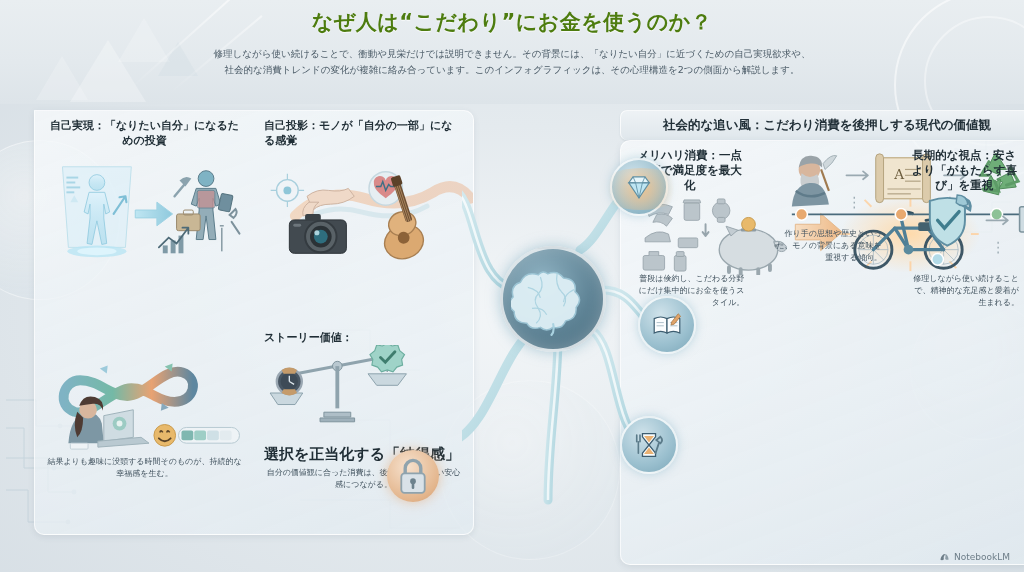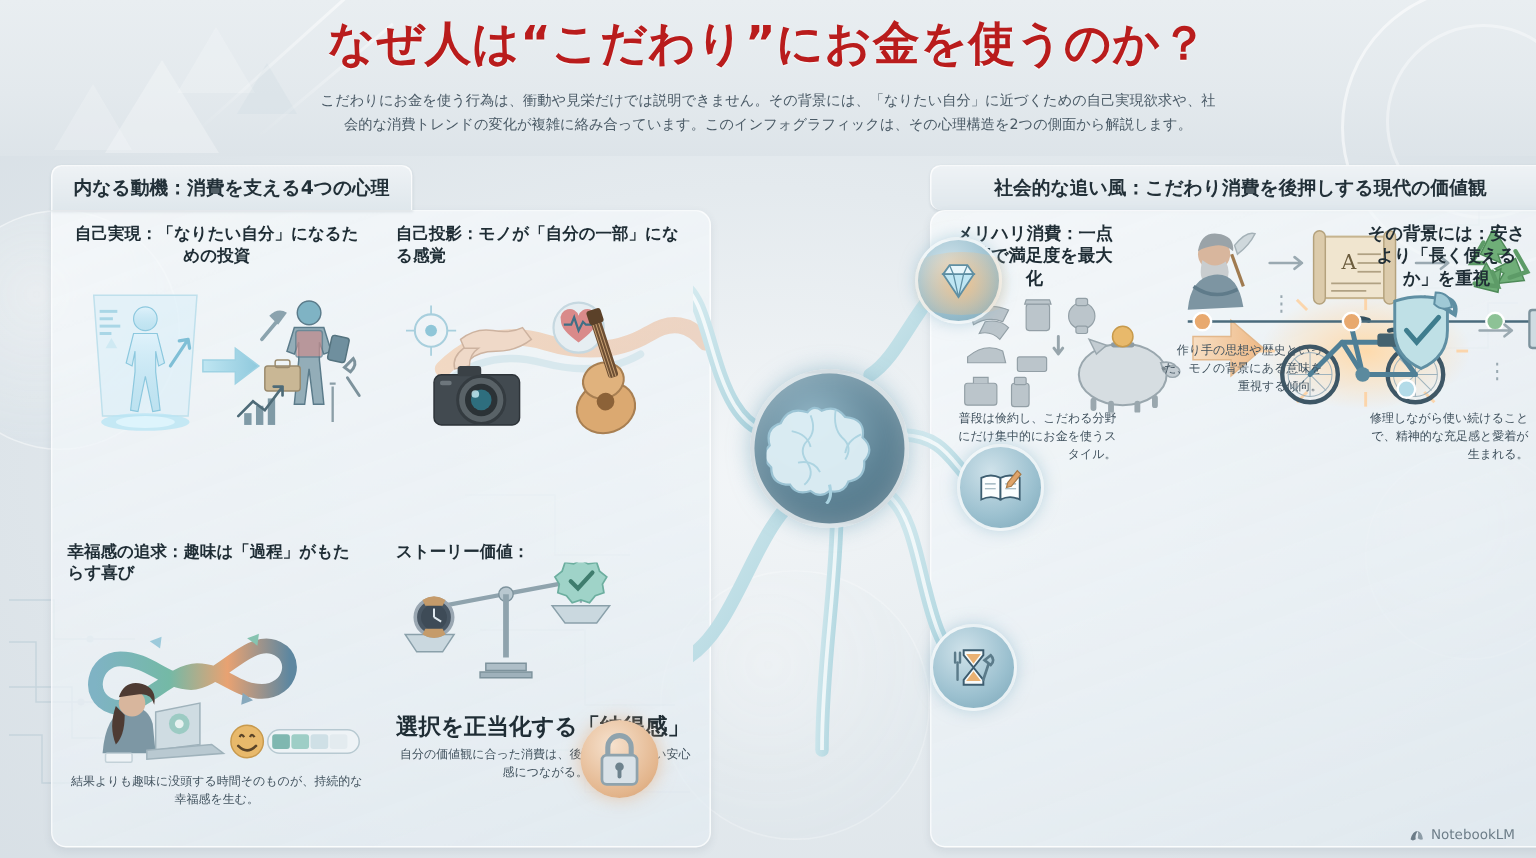--- a/index.html
+++ b/index.html
@@ -39,21 +39,21 @@
   .globe {
     position: absolute; border-radius: 50%;
     background: radial-gradient(circle at 40% 35%, rgba(255,255,255,.35), rgba(195,212,222,.25));
     border: 1px solid rgba(255,255,255,.45);
   }
   .circuit { position: absolute; opacity: .35; }
 
   
   .header { position: absolute; left: 0; top: 8px; width: 1024px; text-align: center; z-index: 5; }
   .title {
-    font-size: 31px; font-weight: 700; color: #b91c1c; letter-spacing: .5px;
+    font-size: 21px; font-weight: 700; color: #4d7c0f; letter-spacing: .5px;
     text-shadow: 0 1px 1px rgba(255,255,255,.8);
   }
   .subtitle {
     margin: 10px auto 0; width: 600px; font-size: 9.5px; line-height: 1.7;
     color: #4a5a66; text-align: center;
   }
 
   
   .panel { position: absolute; z-index: 3; }
   .panel-head {
@@ -176,25 +176,24 @@
     <g stroke="#a8c0cc" fill="none" stroke-width="1">
       <path d="M10 30 h60 v40 h50"></path>
         <path d="M20 120 h70 v50 h60"></path>
       <path d="M0 200 h90 v28 h70"></path>
     </g>
   </svg>
 </div>
 
 <div class="header">
   <div class="title">なぜ人は“こだわり”にお金を使うのか？</div>
-  <div class="subtitle">こだわりにお金を使う行為は、衝動や見栄だけでは説明できません。その背景には、「なりたい自分」に近づくための自己実現欲求や、社会的な消費トレンドの変化が複雑に絡み合っています。このインフォグラフィックは、その心理構造を2つの側面から解説します。</div>
+  <div class="subtitle">修理しながら使い続けることで、衝動や見栄だけでは説明できません。その背景には、「なりたい自分」に近づくための自己実現欲求や、社会的な消費トレンドの変化が複雑に絡み合っています。このインフォグラフィックは、その心理構造を2つの側面から解説します。</div>
 </div>
 
 <section class="panel" id="panel-left">
-  <div class="panel-head">内なる動機：消費を支える4つの心理</div>
   <div class="panel-body">
 
     <div class="quad">
       <div class="quad-title" style="text-align:center">自己実現：「なりたい自分」になるための投資</div>
       <div class="quad-art">
         <svg viewBox="0 0 210 120" width="210" height="118" style="position:absolute; left:0; top:0;">
           <defs>
             <linearGradient id="holoG" x1="0" y1="0" x2="0" y2="1">
               <stop offset="0%" stop-color="#dff2fb" stop-opacity=".9"></stop>
               <stop offset="100%" stop-color="#9fd6ea" stop-opacity=".55"></stop>
@@ -307,21 +306,20 @@
               <path d="M147 32 v38"></path>
                 <path d="M149 32 v38"></path>
                 <path d="M151 32 v38"></path>
             </g>
           </g>
         </svg>
       </div>
     </div>
 
     <div class="quad">
-      <div class="quad-title">幸福感の追求：趣味は「過程」がもたらす喜び</div>
       <div class="quad-art">
         <svg viewBox="0 0 210 120" width="210" height="118" style="position:absolute; left:0; top:2px;">
           <defs>
             <linearGradient id="infG" x1="0" y1="0" x2="1" y2="0">
               <stop offset="0%" stop-color="#7fb3c4"></stop>
               <stop offset="38%" stop-color="#74b9a6"></stop>
               <stop offset="68%" stop-color="#e8a272"></stop>
               <stop offset="100%" stop-color="#5e87a0"></stop>
             </linearGradient>
           </defs>
@@ -647,21 +645,21 @@
                 <path d="M178 50 v14"></path>
                 <path d="M272 50 v14"></path>
             </g>
           </g>
         </svg>
       </div>
       <div class="rrow-cap">作り手の思想や歴史といった、モノの背景にある意味を重視する傾向。</div>
     </div>
 
     <div class="rrow">
-      <div class="rrow-title">その背景には：安さより「長く使えるか」を重視</div>
+      <div class="rrow-title">長期的な視点：安さより「がもたらす喜び」を重視</div>
       <div class="rrow-art">
         <svg viewBox="0 0 346 82" width="346" height="80" style="position:absolute; left:0; top:-2px;">
 
           <g>
             <path d="M16 8 q18 -6 36 0 v20 q0 18 -18 26 q-18 -8 -18 -26z" fill="#bfe0e6" stroke="#5f8fa3" stroke-width="2"></path>
             <path d="M24 28 l7 8 15 -17" stroke="#3f7d8e" stroke-width="3.4" fill="none" stroke-linecap="round"></path>
             <g stroke="#5f8fa3" stroke-width="3" fill="none" stroke-linecap="round">
               <path d="M52 6 q7 3 5 11 l-8 -5z"></path>
                 <path d="M50 14 l-10 10" opacity="0"></path>
             </g>

